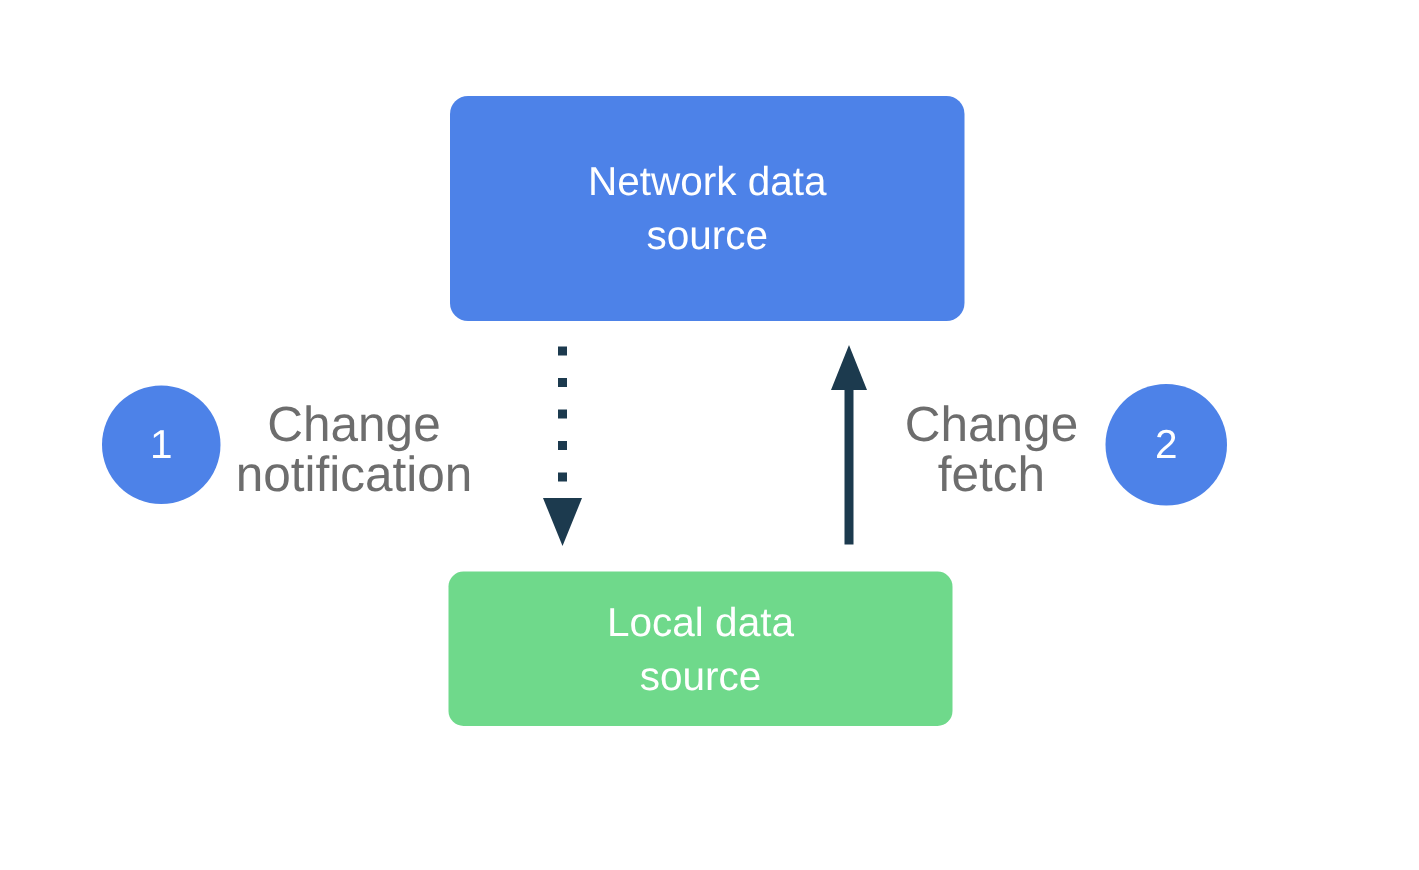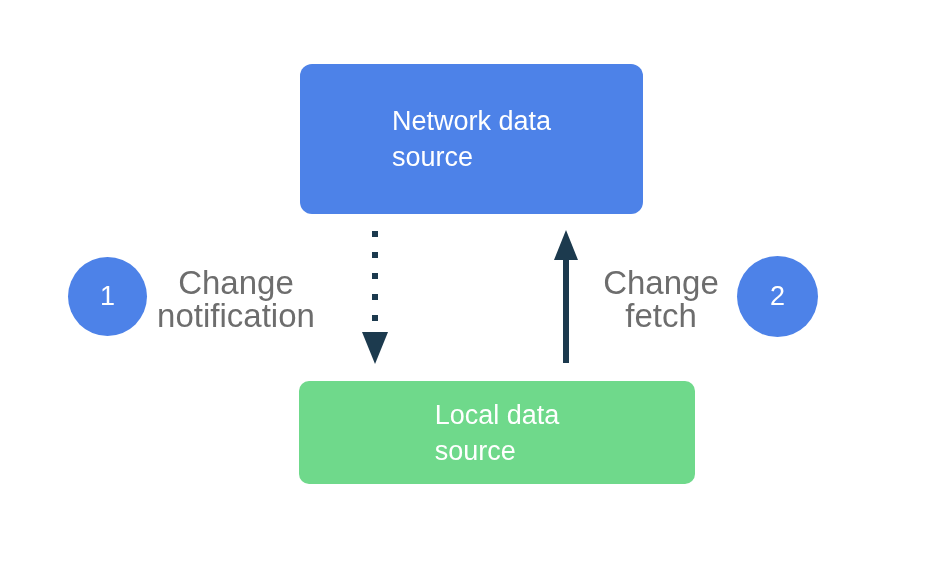--- a/index.html
+++ b/index.html
@@ -20,34 +20,35 @@
   .canvas {
     position: relative;
     width: 946px; height: 580px;
     background: var(--canvas_bg);
   }
   .node {
     position: absolute;
     display: flex;
     align-items: center;
     justify-content: center;
+    text-align: center;
     color: var(--text_white);
     font-size: 27px;
     line-height: 36px;
     white-space: pre-line;
   }
   .node-network {
     left: 300px; top: 64px;
     width: 343px; height: 150px;
     background: var(--node_blue);
     border-radius: 12px;
   }
   .node-local {
     left: 299px; top: 381px;
-    width: 396px; height: 103px;
+    width: 336px; height: 103px;
     background: var(--node_green);
     border-radius: 10px;
   }
   .badge {
     position: absolute;
     width: 79px; height: 79px;
     border-radius: 50%;
     background: var(--node_blue);
     color: var(--text_white);
     display: flex;

